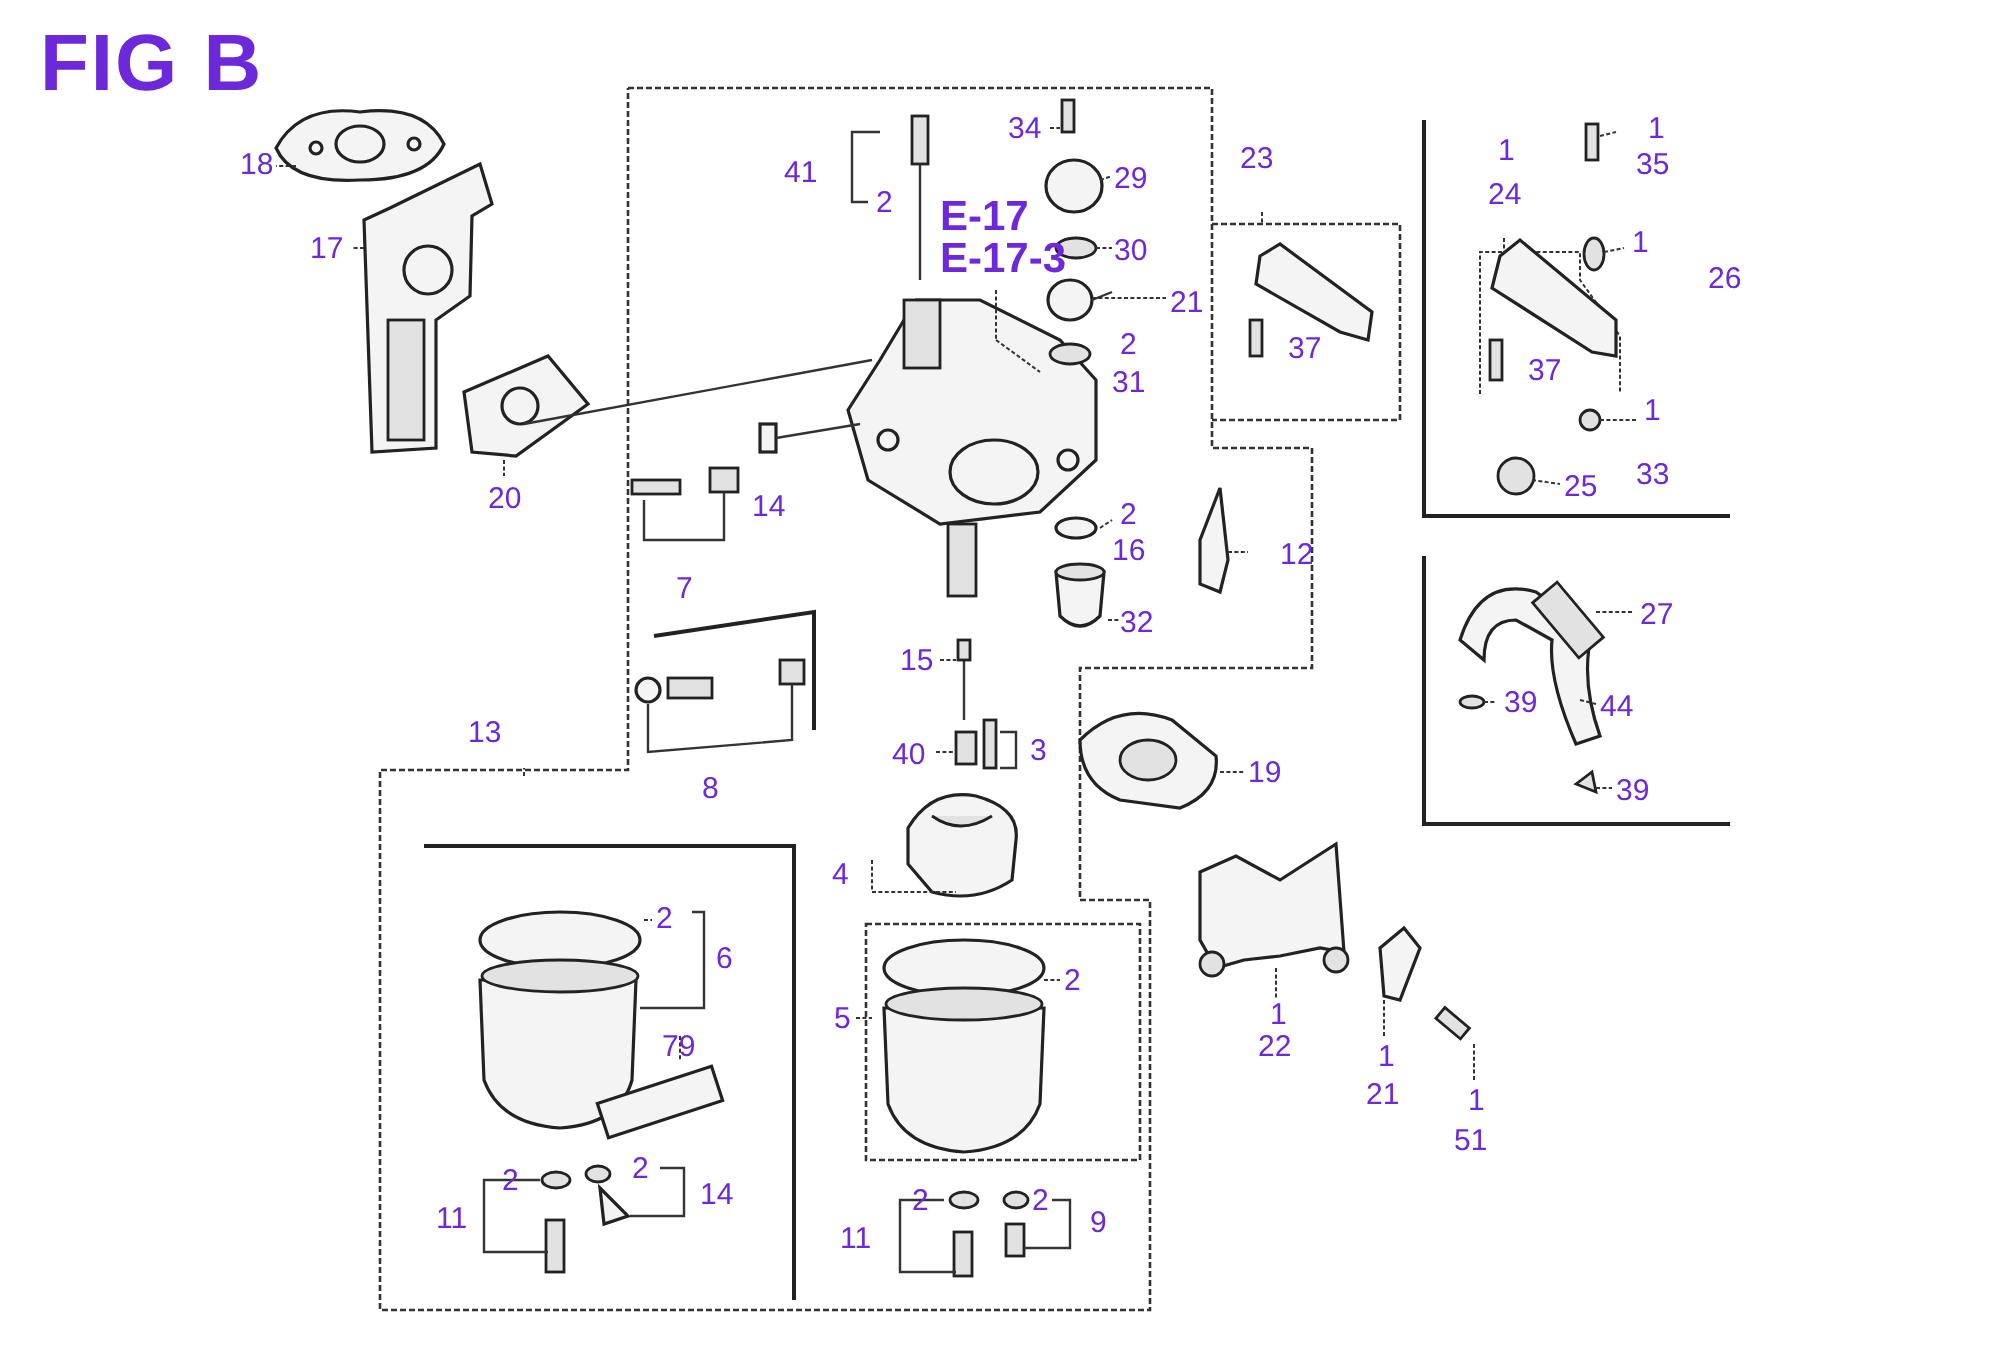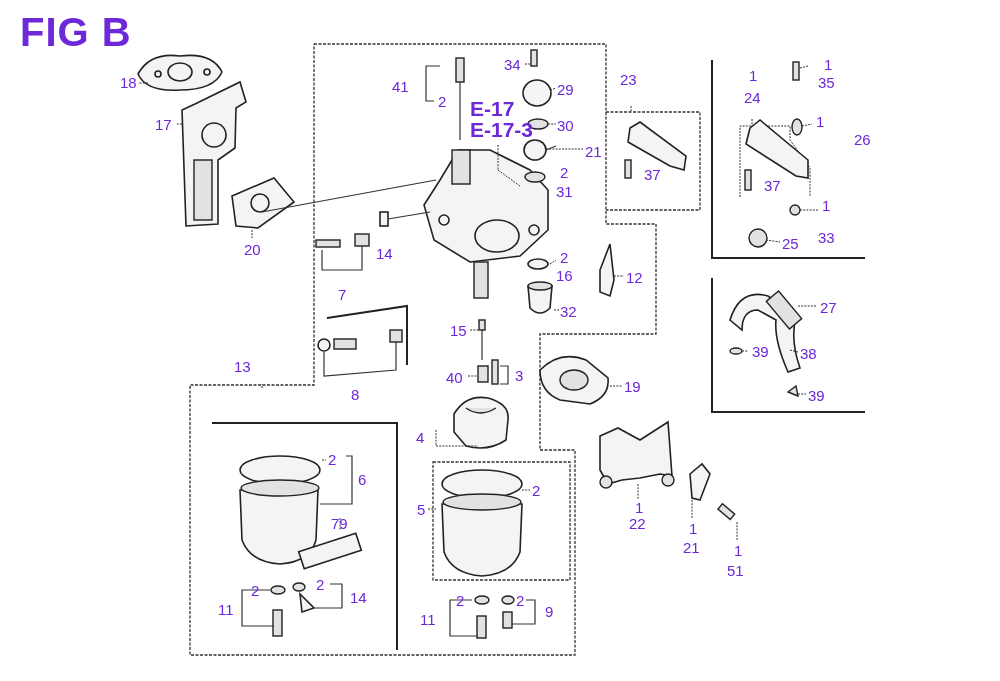--- a/index.html
+++ b/index.html
@@ -268,41 +268,41 @@
   <div class="lbl" style="left:585px;top:144px;">21</div>
   <div class="lbl" style="left:560px;top:165px;">2</div>
   <div class="lbl" style="left:556px;top:184px;">31</div>
   <div class="lbl" style="left:376px;top:246px;">14</div>
   <div class="lbl" style="left:338px;top:287px;">7</div>
   <div class="lbl" style="left:351px;top:387px;">8</div>
   <div class="lbl" style="left:234px;top:359px;">13</div>
   <div class="lbl" style="left:560px;top:250px;">2</div>
   <div class="lbl" style="left:556px;top:268px;">16</div>
   <div class="lbl" style="left:560px;top:304px;">32</div>
-  <div class="lbl" style="left:626px;top:270px;text-align:right;">12</div>
+  <div class="lbl" style="left:640px;top:270px;text-align:right;">12</div>
   <div class="lbl" style="left:450px;top:323px;">15</div>
   <div class="lbl" style="left:446px;top:370px;">40</div>
   <div class="lbl" style="left:515px;top:368px;">3</div>
   <div class="lbl" style="left:416px;top:430px;">4</div>
   <div class="lbl" style="left:624px;top:379px;">19</div>
   <div class="lbl" style="left:620px;top:72px;">23</div>
   <div class="lbl" style="left:644px;top:167px;">37</div>
   <div class="lbl" style="left:749px;top:68px;">1</div>
   <div class="lbl" style="left:744px;top:90px;">24</div>
   <div class="lbl" style="left:824px;top:57px;">1</div>
   <div class="lbl" style="left:818px;top:75px;">35</div>
   <div class="lbl" style="left:816px;top:114px;">1</div>
   <div class="lbl" style="left:810px;top:132px;margin-left:44px;">26</div>
   <div class="lbl" style="left:764px;top:178px;">37</div>
   <div class="lbl" style="left:822px;top:198px;">1</div>
   <div class="lbl" style="left:818px;top:230px;">33</div>
   <div class="lbl" style="left:782px;top:236px;">25</div>
   <div class="lbl" style="left:820px;top:300px;">27</div>
   <div class="lbl" style="left:752px;top:344px;">39</div>
-  <div class="lbl" style="left:800px;top:346px;">38</div>
+  <div class="lbl" style="left:800px;top:346px;">44</div>
   <div class="lbl" style="left:808px;top:388px;">39</div>
   <div class="lbl" style="left:328px;top:452px;">2</div>
   <div class="lbl" style="left:358px;top:472px;">6</div>
   <div class="lbl" style="left:331px;top:516px;">79</div>
   <div class="lbl" style="left:316px;top:577px;">2</div>
   <div class="lbl" style="left:350px;top:590px;">14</div>
   <div class="lbl" style="left:251px;top:583px;">2</div>
   <div class="lbl" style="left:218px;top:602px;">11</div>
   <div class="lbl" style="left:417px;top:502px;">5</div>
   <div class="lbl" style="left:532px;top:483px;">2</div>

